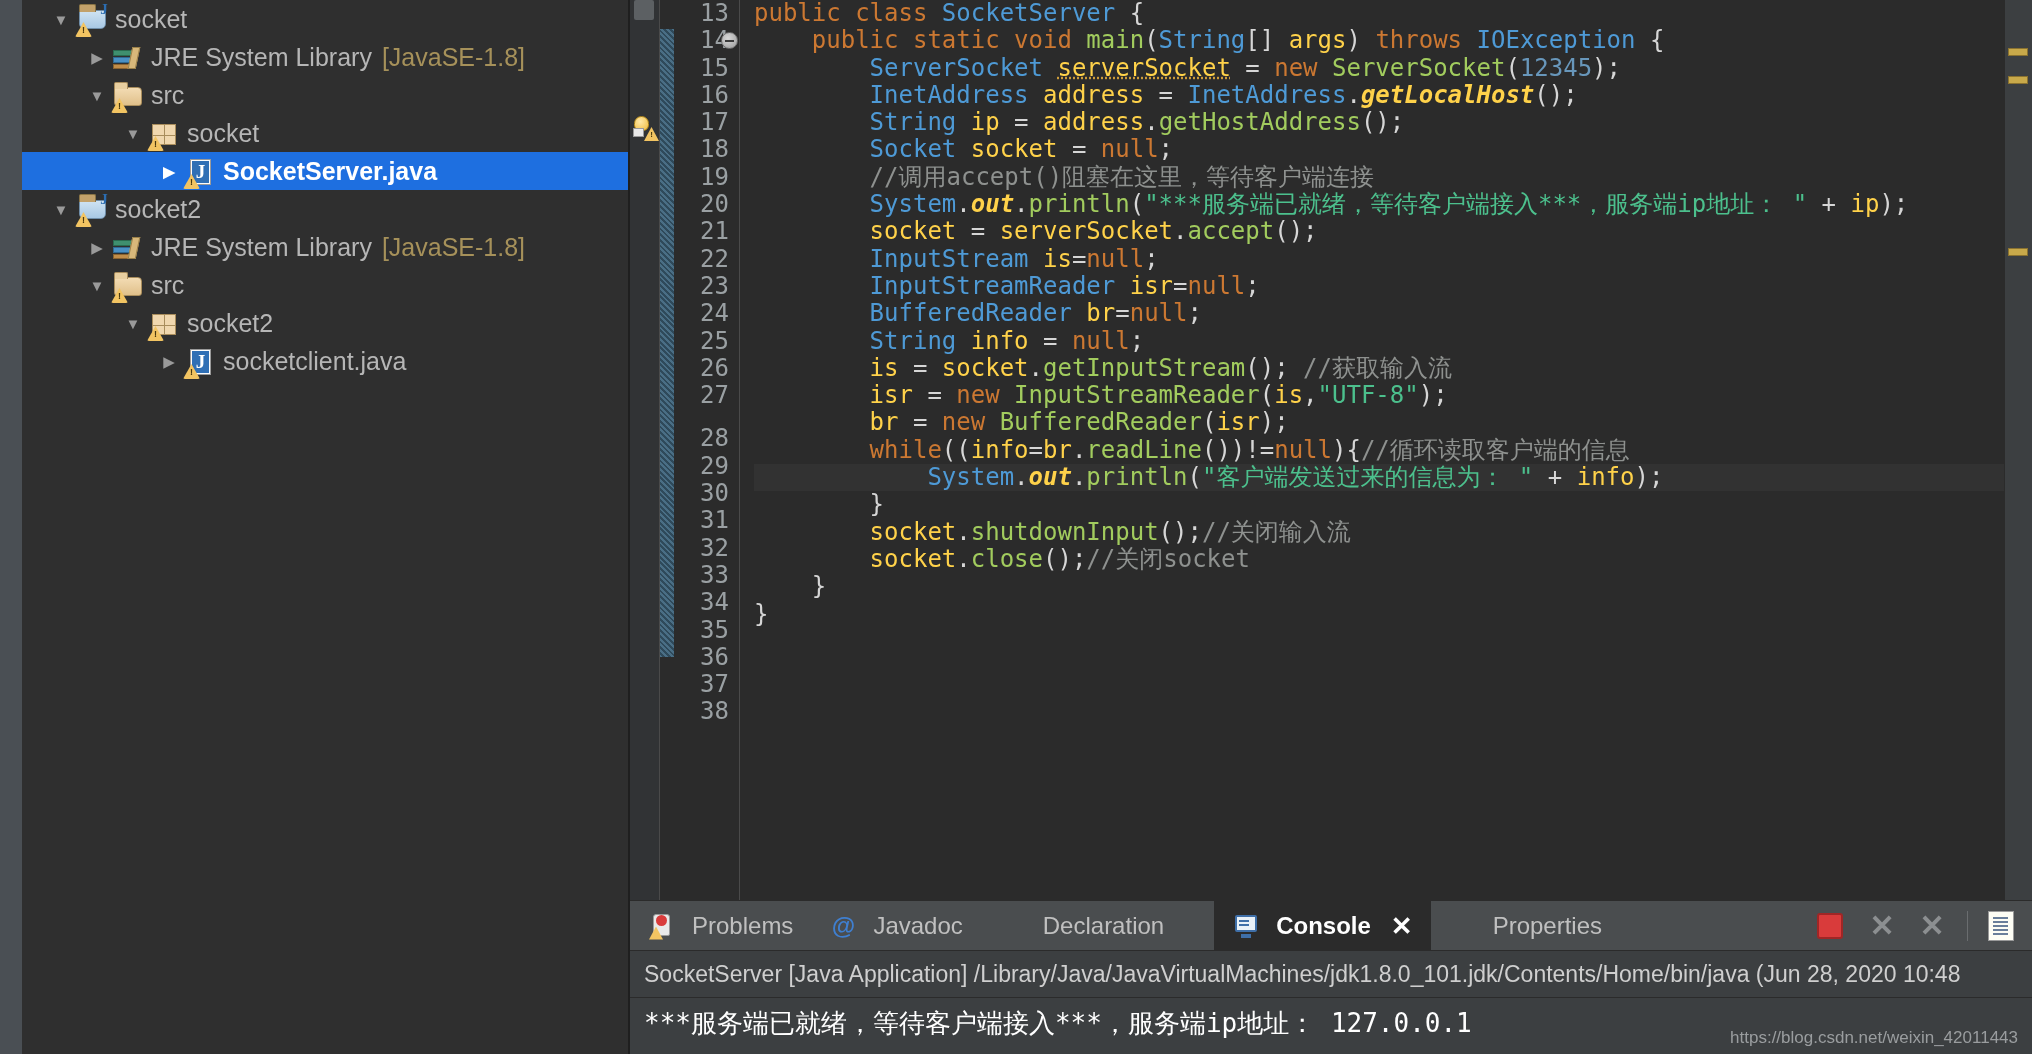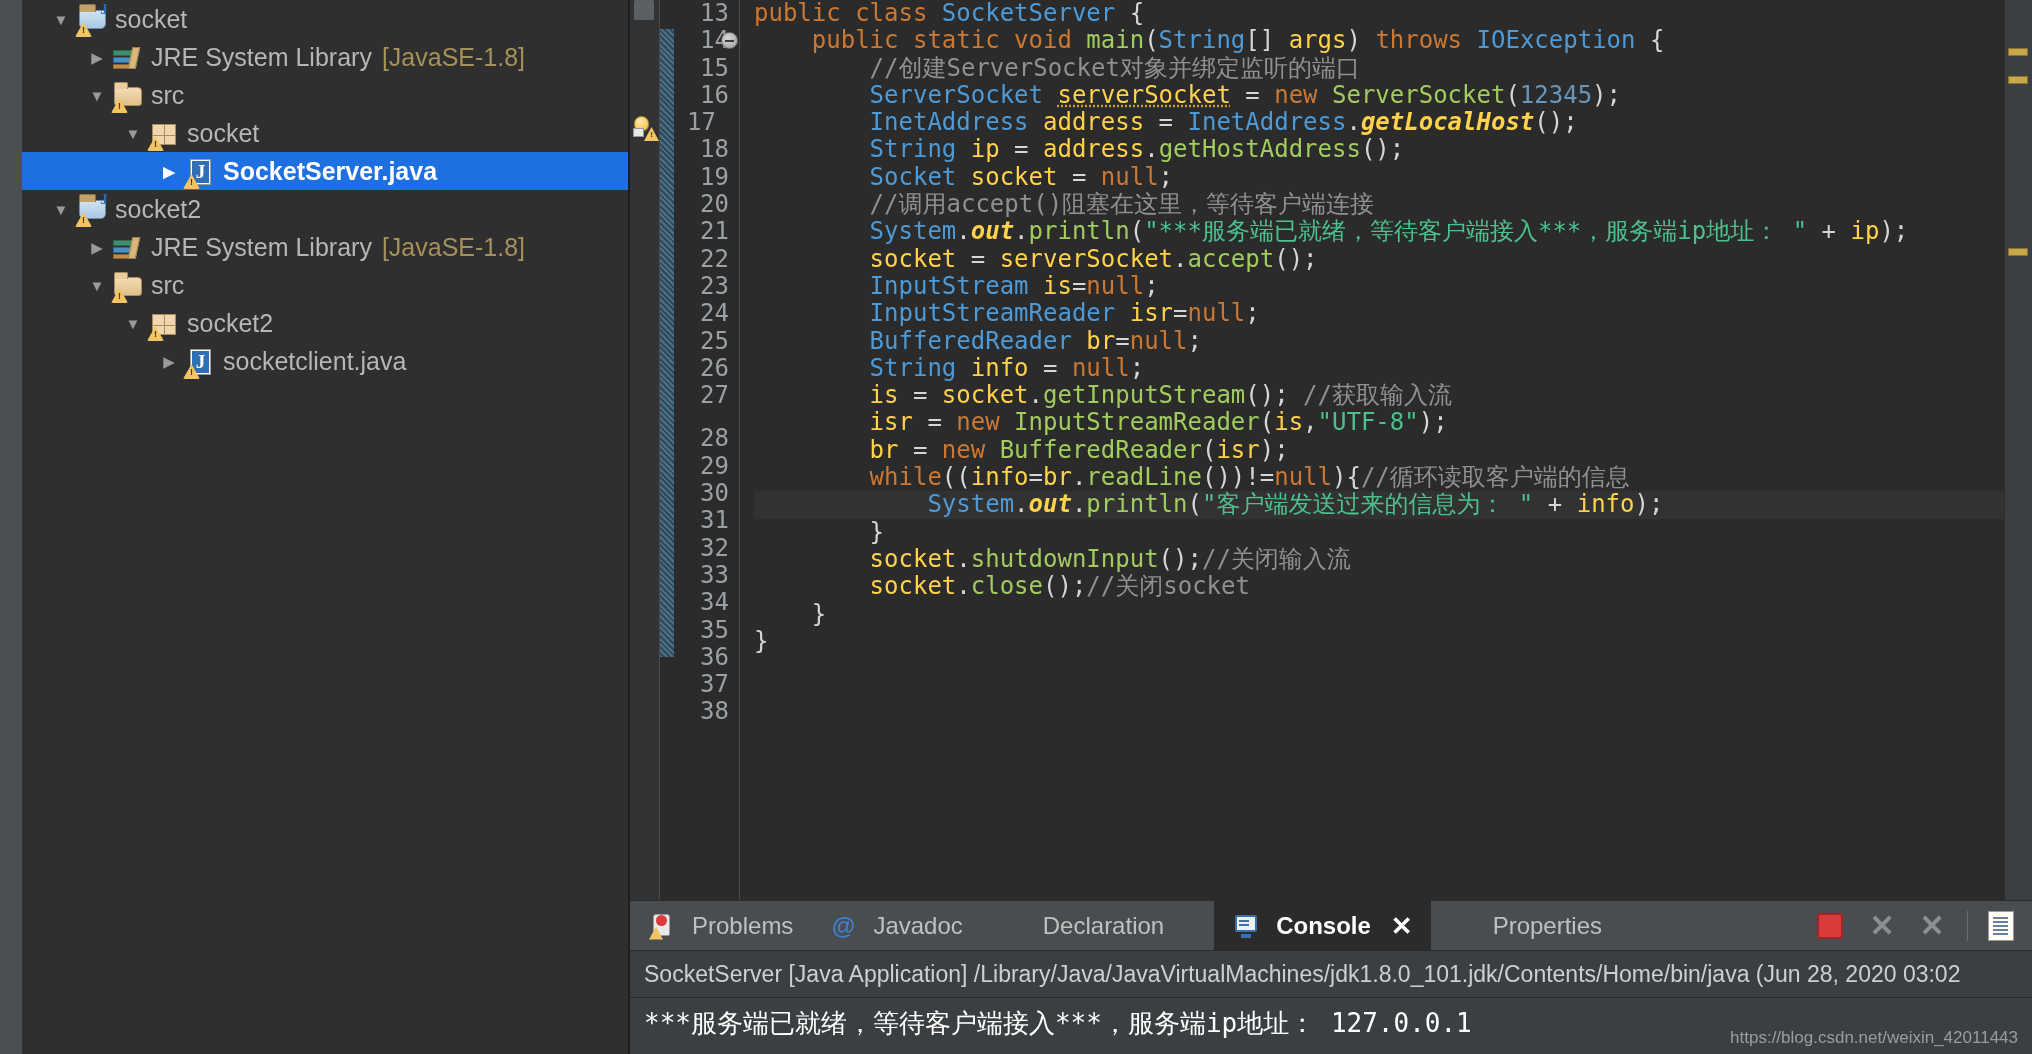--- a/index.html
+++ b/index.html
@@ -360,21 +360,21 @@
         </div>
       </div>
       <div id="fold-col">
           <div class="fold-band" style="top: 29.3px; height: 627.9px;"></div>
         </div>
       <div id="gutter">
           <div class="ln" style="position: relative;">13</div>
           <div class="ln" style="position: relative;">14<span class="foldminus" style="top: 5px;"></span></div>
           <div class="ln" style="position: relative;">15</div>
           <div class="ln" style="position: relative;">16</div>
-          <div class="ln" style="position: relative; text-align: center;">17</div>
+          <div class="ln" style="position: relative;">17</div>
           <div class="ln" style="position: relative;">18</div>
           <div class="ln" style="position: relative;">19</div>
           <div class="ln" style="position: relative;">20</div>
           <div class="ln" style="position: relative;">21</div>
           <div class="ln" style="position: relative;">22</div>
           <div class="ln" style="position: relative;">23</div>
           <div class="ln" style="position: relative;">24</div>
           <div class="ln" style="position: relative;">25</div>
           <div class="ln" style="position: relative;">26</div>
           <div class="ln" style="position: relative;">27</div>
@@ -386,21 +386,20 @@
           <div class="ln" style="position: relative;">33</div>
           <div class="ln" style="position: relative;">34</div>
           <div class="ln" style="position: relative;">35</div>
           <div class="ln" style="position: relative;">36</div>
           <div class="ln" style="position: relative;">37</div>
           <div class="ln" style="position: relative;">38</div>
         </div>
       <div id="code">
           <div class="cl"><span class="k">public </span><span class="k">class </span><span class="t">SocketServer</span><span class="p"> {</span></div>
           <div class="cl"><span class="p">    </span><span class="k">public </span><span class="k">static </span><span class="k">void </span><span class="m">main</span><span class="p">(</span><span class="t">String</span><span class="p">[] </span><span class="v">args</span><span class="p">) </span><span class="k">throws </span><span class="t">IOException</span><span class="p"> {</span></div>
-          <div class="cl"><span class="c">        //创建ServerSocket对象并绑定监听的端口</span></div>
           <div class="cl"><span class="p">        </span><span class="t">ServerSocket </span><span class="v u">serverSocket</span><span class="p"> = </span><span class="k">new </span><span class="m">ServerSocket</span><span class="p">(</span><span class="n">12345</span><span class="p">);</span></div>
           <div class="cl"><span class="p">        </span><span class="t">InetAddress </span><span class="v">address</span><span class="p"> = </span><span class="t">InetAddress</span><span class="p">.</span><span class="f">getLocalHost</span><span class="p">();</span></div>
           <div class="cl"><span class="p">        </span><span class="t">String </span><span class="v">ip</span><span class="p"> = </span><span class="v">address</span><span class="p">.</span><span class="m">getHostAddress</span><span class="p">();</span></div>
           <div class="cl"><span class="p">        </span><span class="t">Socket </span><span class="v">socket</span><span class="p"> = </span><span class="k">null</span><span class="p">;</span></div>
           <div class="cl"><span class="c">        //调用accept()阻塞在这里，等待客户端连接</span></div>
           <div class="cl"><span class="p">        </span><span class="t">System</span><span class="p">.</span><span class="f">out</span><span class="p">.</span><span class="m">println</span><span class="p">(</span><span class="s">"***服务端已就绪，等待客户端接入***，服务端ip地址： "</span><span class="p"> + </span><span class="v">ip</span><span class="p">);</span></div>
           <div class="cl"><span class="p">        </span><span class="v">socket</span><span class="p"> = </span><span class="v">serverSocket</span><span class="p">.</span><span class="m">accept</span><span class="p">();</span></div>
           <div class="cl"><span class="p">        </span><span class="t">InputStream </span><span class="v">is</span><span class="p">=</span><span class="k">null</span><span class="p">;</span></div>
           <div class="cl"><span class="p">        </span><span class="t">InputStreamReader </span><span class="v">isr</span><span class="p">=</span><span class="k">null</span><span class="p">;</span></div>
           <div class="cl"><span class="p">        </span><span class="t">BufferedReader </span><span class="v">br</span><span class="p">=</span><span class="k">null</span><span class="p">;</span></div>
@@ -465,21 +464,21 @@
             </div>
             <div class="tbtn">
               <div class="ic-xx">✕</div>
             </div>
             <div class="tbsep"></div>
             <div class="tbtn">
               <div class="ic-doc"></div>
             </div>
           </div>
         </div>
-      <div id="launchline">SocketServer [Java Application] /Library/Java/JavaVirtualMachines/jdk1.8.0_101.jdk/Contents/Home/bin/java  (Jun 28, 2020 03:02</div>
+      <div id="launchline">SocketServer [Java Application] /Library/Java/JavaVirtualMachines/jdk1.8.0_101.jdk/Contents/Home/bin/java  (Jun 28, 2020 10:48</div>
       <div id="consoleout">
           <div class="line">***服务端已就绪，等待客户端接入***，服务端ip地址： 127.0.0.1</div>
         <div id="console-scroll"></div>
         <div id="watermark">https://blog.csdn.net/weixin_42011443</div>
       </div>
     </div>
 
   </div>
 </div>
 

